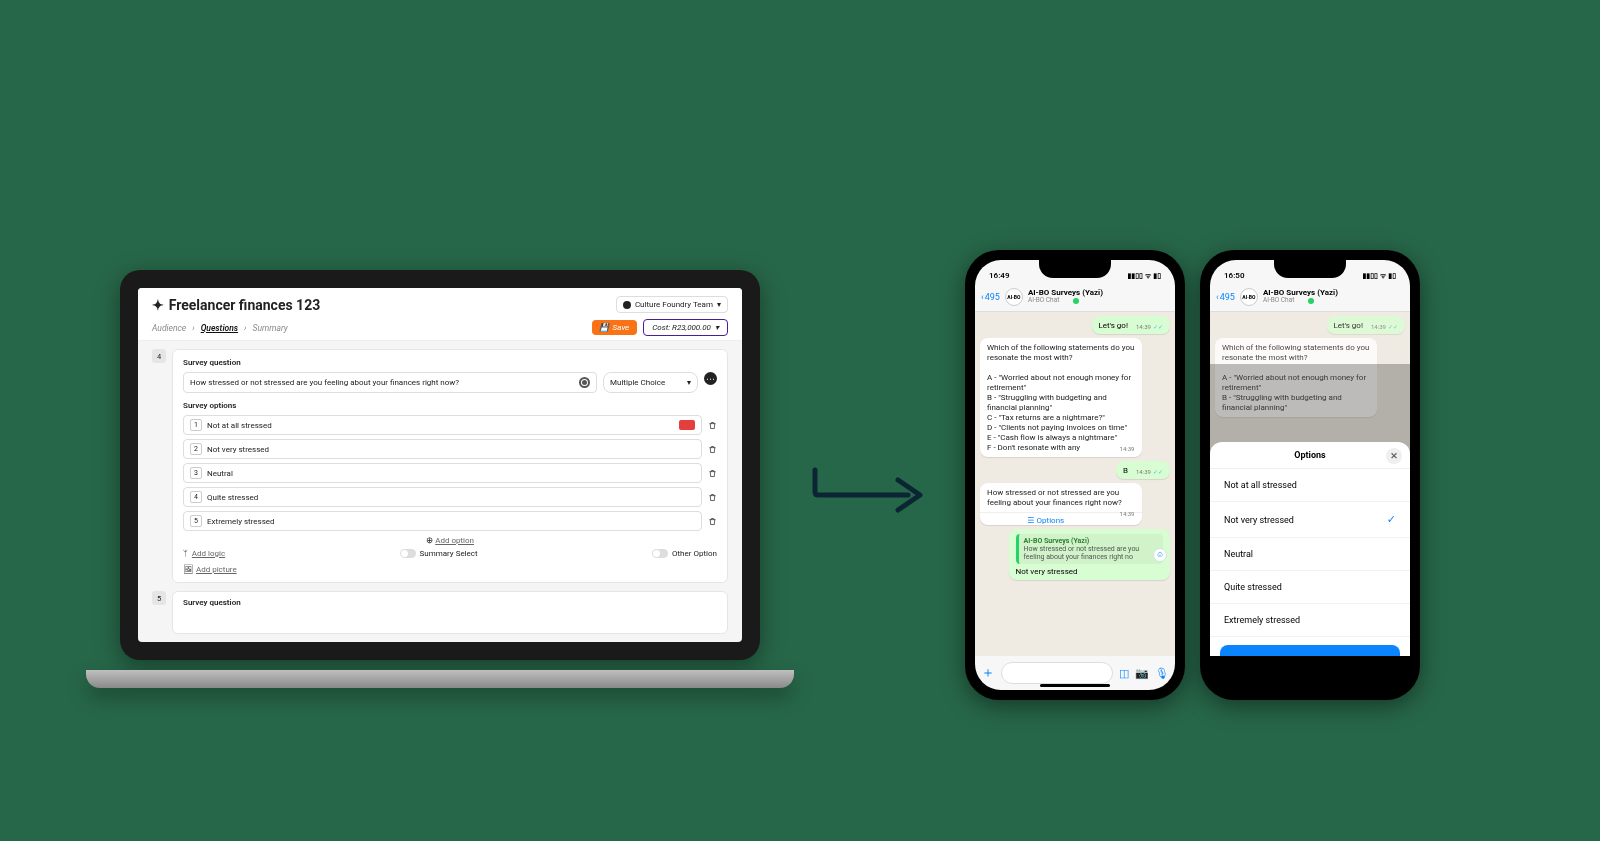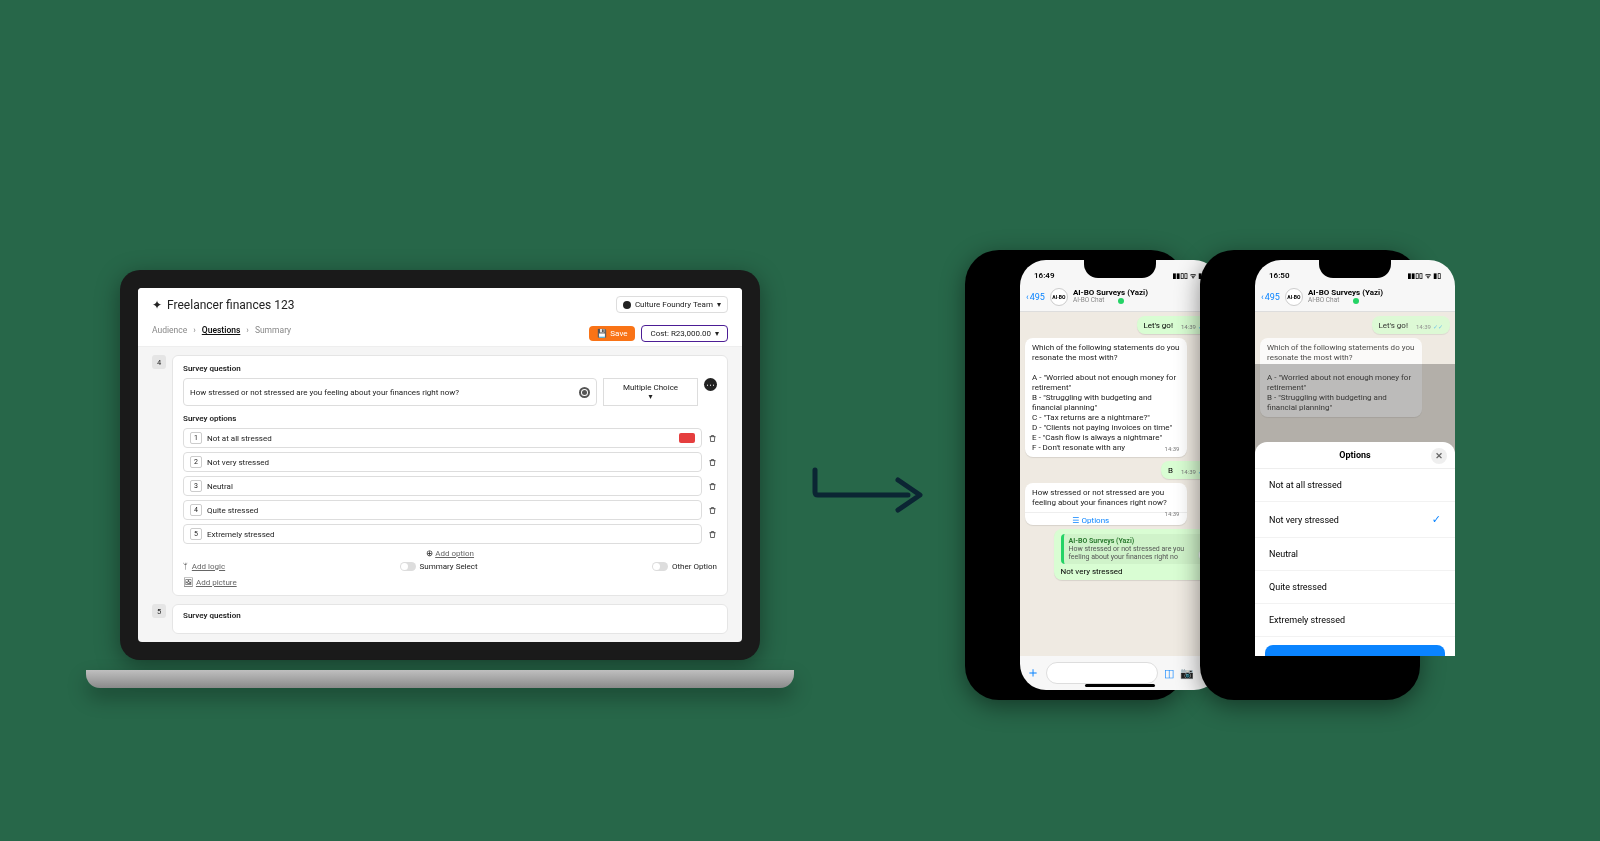--- a/index.html
+++ b/index.html
@@ -25,40 +25,40 @@
   }
   .screen {
     width:100%; height:100%; background:#f5f5f5; border-radius:4px;
     overflow:hidden; font-size:8.5px; color:#222;
     display:flex; flex-direction:column;
   }
   .appbar {
     background:#fff; padding:8px 14px 4px; border-bottom:1px solid #eee;
   }
   .title-row { display:flex; justify-content:space-between; align-items:center; }
-  .page-title { font-size:12px; font-weight:400; display:flex; align-items:center; gap:5px;}
+  .page-title { font-size:14px; font-weight:700; display:flex; align-items:center; gap:5px;}
   .team-sel { border:1px solid #ddd; border-radius:4px; padding:3px 6px; font-size:8px;
     display:flex; align-items:center; gap:4px; cursor:pointer;margin-left:14px;}
   .team-sel .dot{width:8px;height:8px;background:#222;border-radius:50%;}
-  .bc-row { display:flex; justify-content:space-between; margin-top:12px;}
+  .bc-row { display:flex; justify-content:space-between; align-items:center; margin-top:6px;font-style:italic;}
   .crumbs { display:flex; gap:6px; color:#888; font-size:8.5px;}
   .crumbs .act { color:#111; font-weight:600; text-decoration:underline;}
   .right-acts { display:flex; gap:6px; align-items:center;}
   .btn-save { background:#f97316; color:#fff; border-radius:4px; padding:3px 8px;
     font-size:8px; display:flex; align-items:center; gap:3px; cursor:pointer;}
   .cost-pill { border:1px solid #4c1d95; border-radius:4px; padding:3px 8px; font-size:8px; display:flex; align-items:center; gap:4px;}
   .canvas { flex:1; padding:8px 14px; display:flex; gap:6px;}
   .step-badge{ width:14px;height:14px;border-radius:3px;background:#e5e5e5;display:flex;align-items:center;justify-content:center;font-size:7.5px;}
   .card { flex:1; background:#fff; border:1px solid #e5e5e5; border-radius:6px; padding:8px 10px;}
   .card .sec-label{ font-size:8px; font-weight:600; margin-bottom:5px;}
   .q-row{display:flex;gap:6px;margin-bottom:8px;}
   .q-input{flex:1;border:1px solid #ddd;border-radius:4px;padding:4px 6px;font-size:8px;display:flex;justify-content:space-between;align-items:center;}
   .radiobox{width:11px;height:11px;border:2px solid #555;border-radius:50%;display:inline-flex;align-items:center;justify-content:center;}
   .radiobox::after{content:"";width:5px;height:5px;background:#555;border-radius:50%;}
-  .sel-type{border:1px solid #ddd;border-radius:0;padding:4px 6px;font-size:8px;width:95px;display:flex;justify-content:space-between;align-items:center;flex-direction:column;}
+  .sel-type{border:1px solid #ddd;border-radius:8px;padding:4px 6px;font-size:8px;width:95px;display:flex;justify-content:space-between;align-items:center;}
   .opt-row{display:flex;gap:6px;align-items:center;margin-bottom:4px;}
   .opt-num{width:12px;height:12px;border:1px solid #ccc;border-radius:2px;display:flex;align-items:center;justify-content:center;font-size:7px;}
   .opt-input{flex:1;border:1px solid #ddd;border-radius:4px;padding:3px 6px;font-size:8px;display:flex;justify-content:space-between;align-items:center;}
   .media-ic{width:16px;height:10px;background:#e53e3e;border-radius:2px;}
   .row-link{font-size:8px;color:#666;text-decoration:underline;cursor:pointer;}
   .toggle{width:16px;height:9px;background:#ddd;border-radius:10px;position:relative;}
   .toggle::after{content:"";position:absolute;width:7px;height:7px;background:#fff;border-radius:50%;top:1px;left:1px;}
   .opts-foot{display:flex;justify-content:space-between;align-items:center;margin-top:4px;font-size:8px;}
   .opts-foot .group{display:flex;align-items:center;gap:4px;}
   .wand::before{content:"✦";}
@@ -68,21 +68,21 @@
   
   .arrow { position:absolute; left:810px; top:460px; }
 
   
   .phone {
     position:absolute; width:220px; height:450px; background:#000; border-radius:34px;
     padding:10px; box-shadow:0 6px 24px rgba(0,0,0,.45);
   }
   .phone1{ left:965px; top:250px; }
   .phone2{ left:1200px; top:250px; }
-  .phone-screen{width:100%;height:100%;border-radius:26px;overflow:hidden;position:relative; font-size:8.5px;margin-left:45px;}
+  .phone-screen{width:100%;height:100%;border-radius:26px;overflow:hidden;position:relative; font-size:8.5px;}
   .notch{position:absolute;top:0;left:50%;transform:translateX(-50%);width:72px;height:18px;background:#000;border-radius:0 0 14px 14px; z-index:20;}
   .p-status{height:22px;background:#f7f7f7;display:flex;justify-content:space-between;align-items:flex-end;padding:0 14px 2px;font-size:8px;font-weight:600;}
   .p-status .right{display:flex;gap:2px;align-items:center;font-size:7px;}
   .wa-header{height:30px;background:#f7f7f7;border-bottom:1px solid #ddd;display:flex;align-items:center;padding:0 6px;gap:5px;}
   .back-link{color:#0a84ff;display:flex;align-items:center;gap:1px;font-size:9px;}
   .wa-avatar{width:18px;height:18px;border-radius:50%;background:#fff;border:1px solid #ccc;display:flex;align-items:center;justify-content:center;font-size:5px;font-weight:800;}
   .wa-name-col{line-height:1;}
   .wa-name{font-size:8px;font-weight:700;}
   .wa-sub{font-size:6.5px;color:#888;display:flex;align-items:flex-end;gap:14px;}
   .wa-sub .verify{width:6px;height:6px;background:#25d366;border-radius:50%;}

